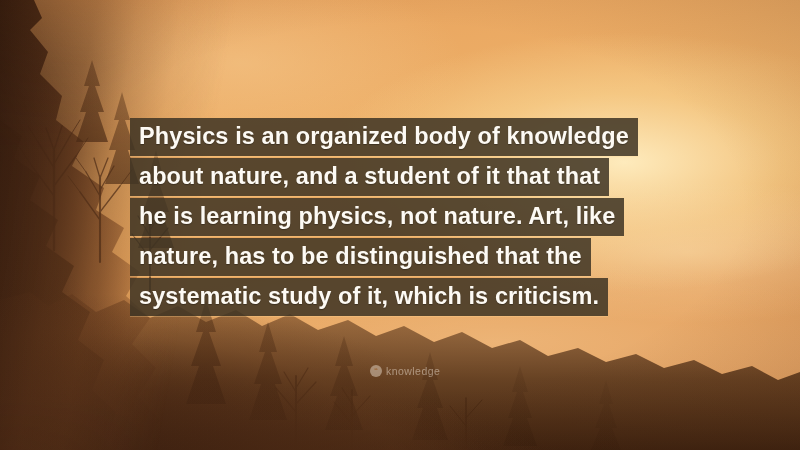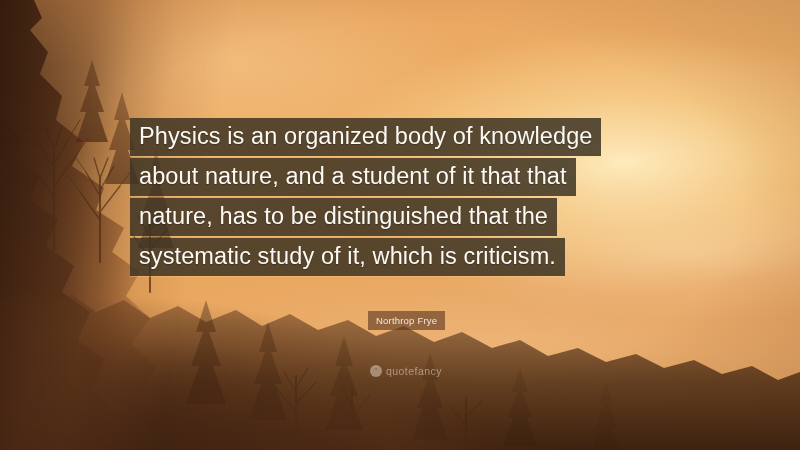--- a/index.html
+++ b/index.html
@@ -114,21 +114,21 @@
     width: 560px;
   }
   .quote-line {
     display: block;
     width: max-content;
     max-width: 560px;
     background: rgba(63,52,36,0.86);
     color: #fdfaf4;
     font-size: 23.5px;
     line-height: 31px;
-    font-weight: 400;
+    font-weight: 700;
     letter-spacing: 0.1px;
     padding: 3px 9px 4px 9px;
     margin-bottom: 2px;
     white-space: nowrap;
     box-shadow: 0 1px 0 rgba(255,214,150,0.30);
     text-shadow: 0 1px 1px rgba(0,0,0,0.30);
   }
 
   
   .author-chip {
@@ -252,24 +252,24 @@
     </g>
   </svg>
 
   <div class="layer bg-forest"></div>
   <div class="layer bg-cliff"></div>
   <div class="layer bg-vignette"></div>
 
   <div class="quote-block">
     <span class="quote-line">Physics is an organized body of knowledge</span>
     <span class="quote-line">about nature, and a student of it that that</span>
+    <span class="quote-line">he is learning physics, not nature. Art, like</span>
     <span class="quote-line">nature, has to be distinguished that the</span>
     <span class="quote-line">systematic study of it, which is criticism.</span>
   </div>
 
-  <div class="author-chip">Northrop Frye</div>
 
   <div class="watermark">
     <span class="wm-badge">“</span>
-    <span class="wm-text">quotefancy</span>
+    <span class="wm-text">knowledge</span>
   </div>
 
 </div>
 
 </body></html>

